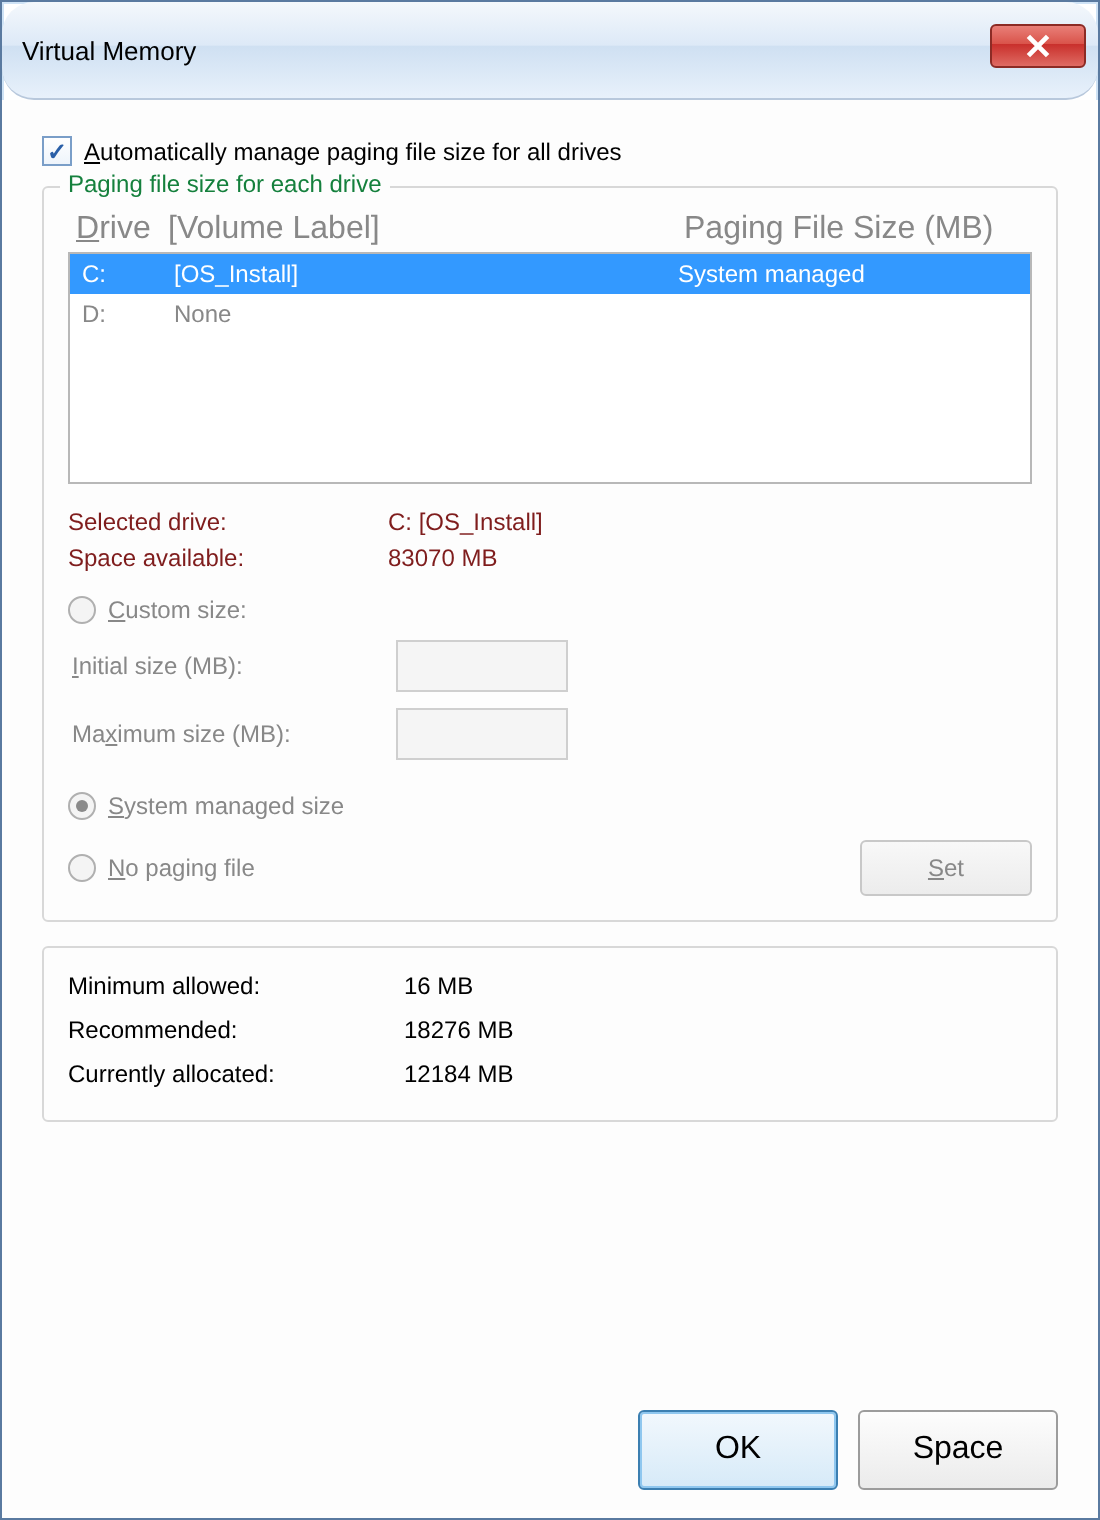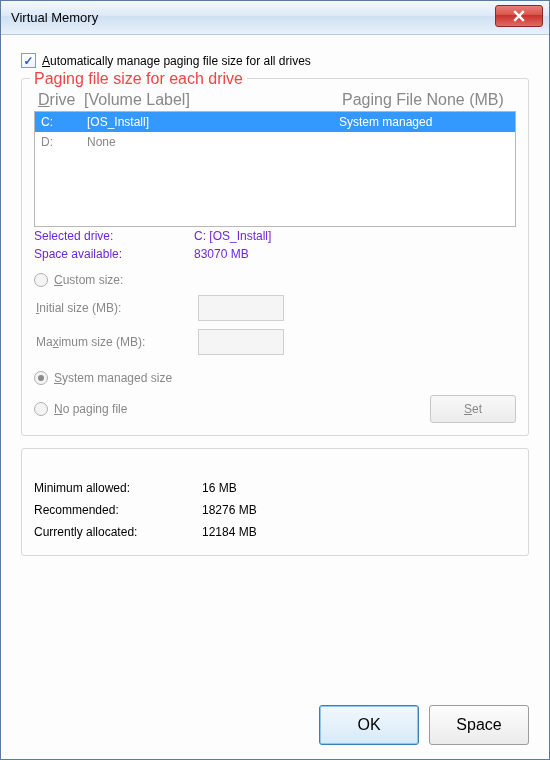--- a/index.html
+++ b/index.html
@@ -15,26 +15,27 @@
   .window {
     width: 550px;
     height: 760px;
     background: #fff;
     border: 1px solid #5a7aa0;
     box-shadow: 0 0 0 1px #cfe3f6 inset;
     display: flex;
     flex-direction: column;
   }
   .titlebar {
-    height: 34px;
+    height: 49px;
     background: linear-gradient(to bottom, #f4f8fc 0%, #dde9f7 45%, #cfe0f2 46%, #e8f1fb 100%);
     border-bottom: 1px solid #b8c8dc;
     display: flex;
     align-items: center;
     padding: 0 2px 0 10px;
+    border-radius: 16px;
   }
   .titlebar .title {
     flex: 1;
     font-size: 13px;
     color: #000;
   }
   .close-btn {
     width: 48px;
     height: 22px;
     background: linear-gradient(to bottom, #e97f78 0%, #d9534a 45%, #c9302c 46%, #df6b63 100%);
@@ -81,22 +82,22 @@
     padding: 8px 12px 12px 12px;
     margin-bottom: 12px;
     position: relative;
   }
   .fieldset-title {
     position: absolute;
     top: -9px;
     left: 8px;
     background: #fdfdfd;
     padding: 0 4px;
-    font-size: 16px;
-    color: #ef4444;
+    font-size: 12px;
+    color: #15803d;
   }
   .drive-header {
     display: flex;
     color: #888;
     font-size: 16px;
     padding: 4px 4px 2px 4px;
   }
   .col-drive { width: 46px; }
   .col-label { flex: 1; }
   .col-size { width: 170px; }
@@ -113,21 +114,22 @@
     color: #888;
   }
   .drive-row.selected {
     background: #3399ff;
     color: #fff;
   }
   .drive-row .col-drive { color: inherit; }
   .drive-row .col-label { color: inherit; }
   .drive-row .col-size { color: inherit; }
   .info-grid {
-    color: #6d28d9;
+    margin-top: 10px;
+    color: #7f1d1d;
   }
   .info-row { display: flex; padding: 2px 0; }
   .info-label { width: 160px; }
   .info-value { flex: 1; }
   .radio-row {
     display: flex;
     align-items: center;
     margin-top: 10px;
     color: #888;
   }
@@ -174,21 +176,21 @@
     height: 28px;
     border: 1px solid #c8c8c8;
     background: linear-gradient(to bottom, #f8f8f8, #ececec);
     border-radius: 3px;
     color: #888;
     display: flex;
     align-items: center;
     justify-content: center;
   }
   .total-grid {
-    margin-top: 20px;
+    margin-top: 0;
   }
   .total-row { display: flex; padding: 4px 0; }
   .total-label { width: 168px; }
   .button-row {
     margin-top: auto;
     display: flex;
     justify-content: flex-end;
     gap: 10px;
     padding-top: 12px;
   }
@@ -229,21 +231,21 @@
       <div class="checkbox">✓</div>
       <span><span class="u">A</span><span>utomatically manage paging file size for all drives</span></span>
     </div>
 
     <div class="fieldset">
       <div class="fieldset-title">Paging file size for each drive</div>
 
       <div class="drive-header">
         <div class="col-drive"><span class="u">D</span><span>rive</span></div>
         <div class="col-label">[Volume Label]</div>
-        <div class="col-size">Paging File None (MB)</div>
+        <div class="col-size">Paging File Size (MB)</div>
       </div>
 
       <div class="drive-list">
         <div class="drive-row selected">
           <div class="col-drive">C:</div>
           <div class="col-label">[OS_Install]</div>
           <div class="col-size">System managed</div>
         </div>
         <div class="drive-row">
           <div class="col-drive">D:</div>

